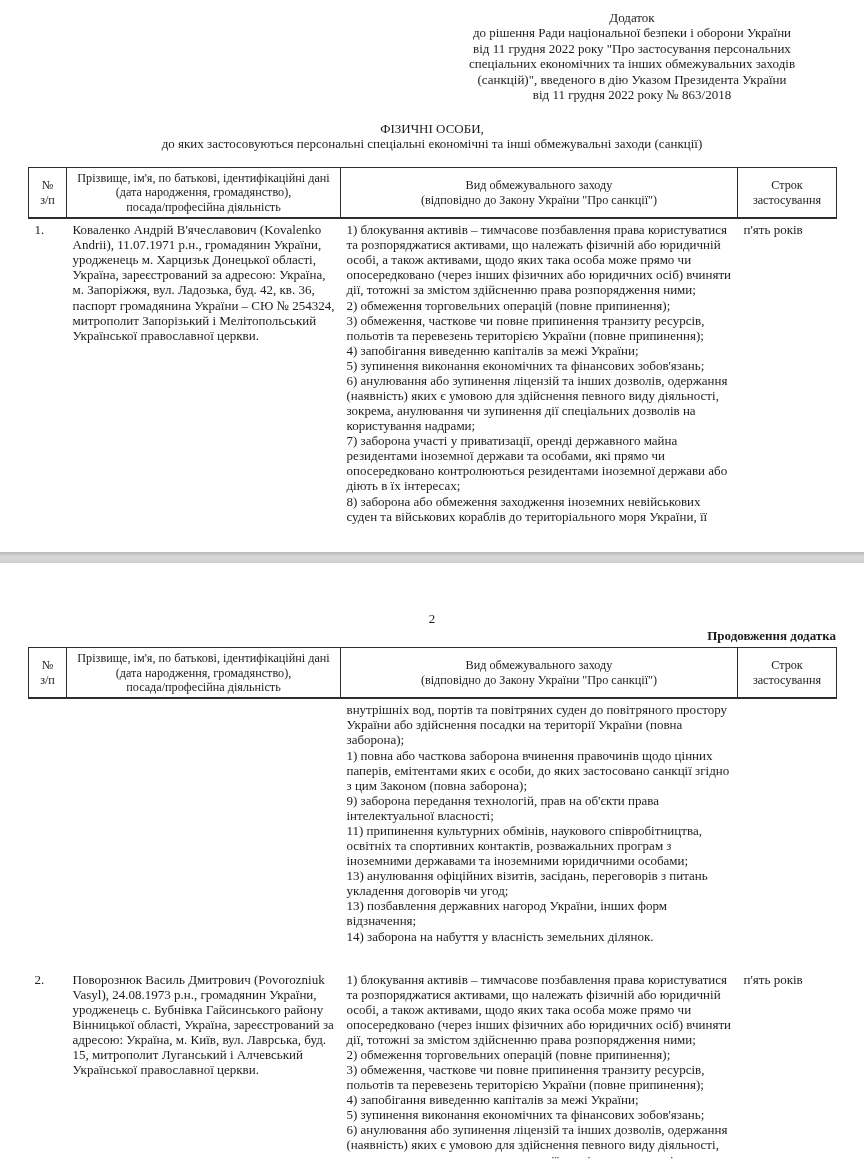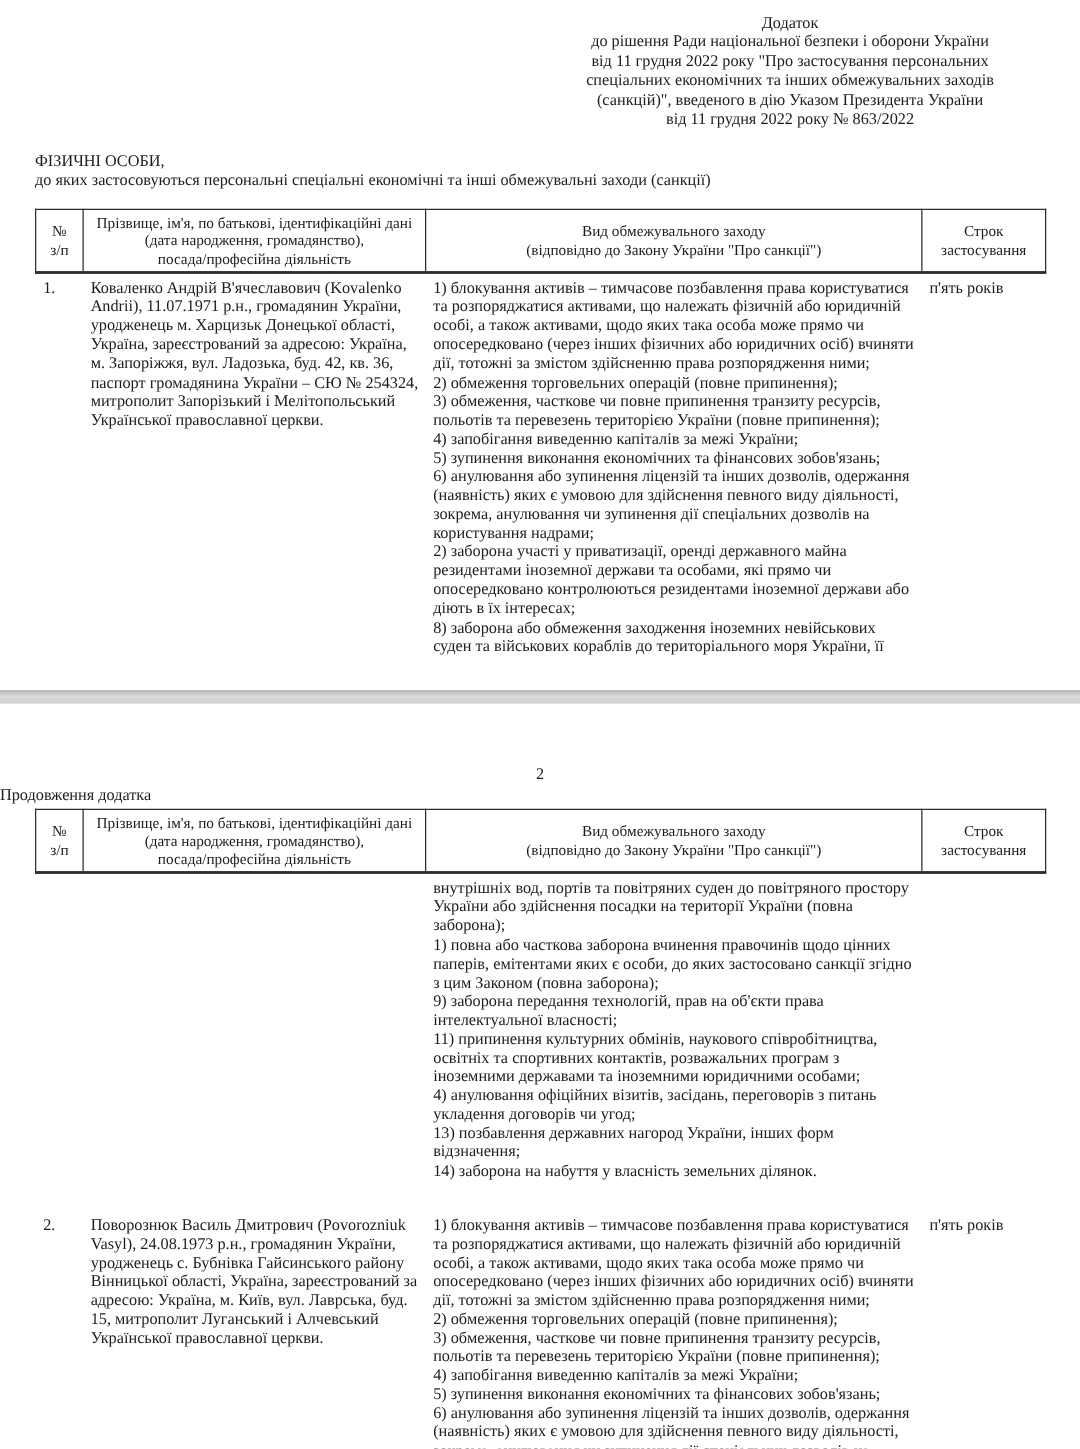--- a/index.html
+++ b/index.html
@@ -28,21 +28,21 @@
 
   .annex-note {
     margin: 10px 28px 0 430px;
     width: 404px;
     text-align: center;
     line-height: 1.19;
   }
   .doc-title-block {
     margin: 18px 0 16px 28px;
     width: 808px;
-    text-align: left;
+    text-align: center;
   }
 
   table.sanctions {
     margin: 14px 0 0 28px;
     width: 808px;
     border-collapse: collapse;
     table-layout: fixed;
   }
   col.c-num     { width: 38px; }
   col.c-person  { width: 274px; }
@@ -71,35 +71,36 @@
 
   tr.second-entry td { padding-top: 28px; }
 
   .page-number {
     margin-top: 48px;
     text-align: center;
     width: 864px;
   }
   .continuation-label {
     margin: 2px 28px 2px 0;
-    text-align: left;
+    text-align: right;
+    font-weight: bold;
   }
 </style>
 </head>
 <body>
 
 <div class="page page-1">
 
   <div class="annex-note">
     <div>Додаток</div>
     <div>до рішення Ради національної безпеки і оборони України</div>
     <div>від 11 грудня 2022 року "Про застосування персональних</div>
     <div>спеціальних економічних та інших обмежувальних заходів</div>
     <div>(санкцій)", введеного в дію Указом Президента України</div>
-    <div>від 11 грудня 2022 року № 863/2022</div>
+    <div>від 11 грудня 2022 року № 863/2018</div>
   </div>
 
   <div class="doc-title-block">
     <div>ФІЗИЧНІ ОСОБИ,</div>
     <div>до яких застосовуються персональні спеціальні економічні та інші обмежувальні заходи (санкції)</div>
   </div>
 
   <table class="sanctions">
     <colgroup>
       <col class="c-num">
@@ -132,21 +133,21 @@
       <tr>
         <td class="num-cell">1.</td>
         <td class="person-cell">Коваленко Андрій В'ячеславович (Kovalenko Andrii), 11.07.1971 р.н., громадянин України, уродженець м. Харцизьк Донецької області, Україна, зареєстрований за адресою: Україна, м. Запоріжжя, вул. Ладозька, буд. 42, кв. 36, паспорт громадянина України – СЮ № 254324, митрополит Запорізький і Мелітопольський Української православної церкви.</td>
         <td class="measures-cell">
           <p>1) блокування активів – тимчасове позбавлення права користуватися та розпоряджатися активами, що належать фізичній або юридичній особі, а також активами, щодо яких така особа може прямо чи опосередковано (через інших фізичних або юридичних осіб) вчиняти дії, тотожні за змістом здійсненню права розпорядження ними;</p>
           <p>2) обмеження торговельних операцій (повне припинення);</p>
           <p>3) обмеження, часткове чи повне припинення транзиту ресурсів, польотів та перевезень територією України (повне припинення);</p>
           <p>4) запобігання виведенню капіталів за межі України;</p>
           <p>5) зупинення виконання економічних та фінансових зобов'язань;</p>
           <p>6) анулювання або зупинення ліцензій та інших дозволів, одержання (наявність) яких є умовою для здійснення певного виду діяльності, зокрема, анулювання чи зупинення дії спеціальних дозволів на користування надрами;</p>
-          <p>2) заборона участі у приватизації, оренді державного майна резидентами іноземної держави та особами, які прямо чи опосередковано контролюються резидентами іноземної держави або діють в їх інтересах;</p>
+          <p>7) заборона участі у приватизації, оренді державного майна резидентами іноземної держави та особами, які прямо чи опосередковано контролюються резидентами іноземної держави або діють в їх інтересах;</p>
           <p>8) заборона або обмеження заходження іноземних невійськових суден та військових кораблів до територіального моря України, її</p>
         </td>
         <td class="term-cell">п'ять років</td>
       </tr>
     </tbody>
   </table>
 </div>
 
 <div class="page-divider"></div>
 
@@ -185,21 +186,21 @@
     </thead>
     <tbody>
       <tr>
         <td class="num-cell"></td>
         <td class="person-cell"></td>
         <td class="measures-cell">
           <p>внутрішніх вод, портів та повітряних суден до повітряного простору України або здійснення посадки на території України (повна заборона);</p>
           <p>1) повна або часткова заборона вчинення правочинів щодо цінних паперів, емітентами яких є особи, до яких застосовано санкції згідно з цим Законом (повна заборона);</p>
           <p>9) заборона передання технологій, прав на об'єкти права інтелектуальної власності;</p>
           <p>11) припинення культурних обмінів, наукового співробітництва, освітніх та спортивних контактів, розважальних програм з іноземними державами та іноземними юридичними особами;</p>
-          <p>4) анулювання офіційних візитів, засідань, переговорів з питань укладення договорів чи угод;</p>
+          <p>13) анулювання офіційних візитів, засідань, переговорів з питань укладення договорів чи угод;</p>
           <p>13) позбавлення державних нагород України, інших форм відзначення;</p>
           <p>14) заборона на набуття у власність земельних ділянок.</p>
         </td>
         <td class="term-cell"></td>
       </tr>
       <tr class="second-entry">
         <td class="num-cell">2.</td>
         <td class="person-cell">Поворознюк Василь Дмитрович (Povorozniuk Vasyl), 24.08.1973 р.н., громадянин України, уродженець с. Бубнівка Гайсинського району Вінницької області, Україна, зареєстрований за адресою: Україна, м. Київ, вул. Лаврська, буд. 15, митрополит Луганський і Алчевський Української православної церкви.</td>
         <td class="measures-cell">
           <p>1) блокування активів – тимчасове позбавлення права користуватися та розпоряджатися активами, що належать фізичній або юридичній особі, а також активами, щодо яких така особа може прямо чи опосередковано (через інших фізичних або юридичних осіб) вчиняти дії, тотожні за змістом здійсненню права розпорядження ними;</p>

